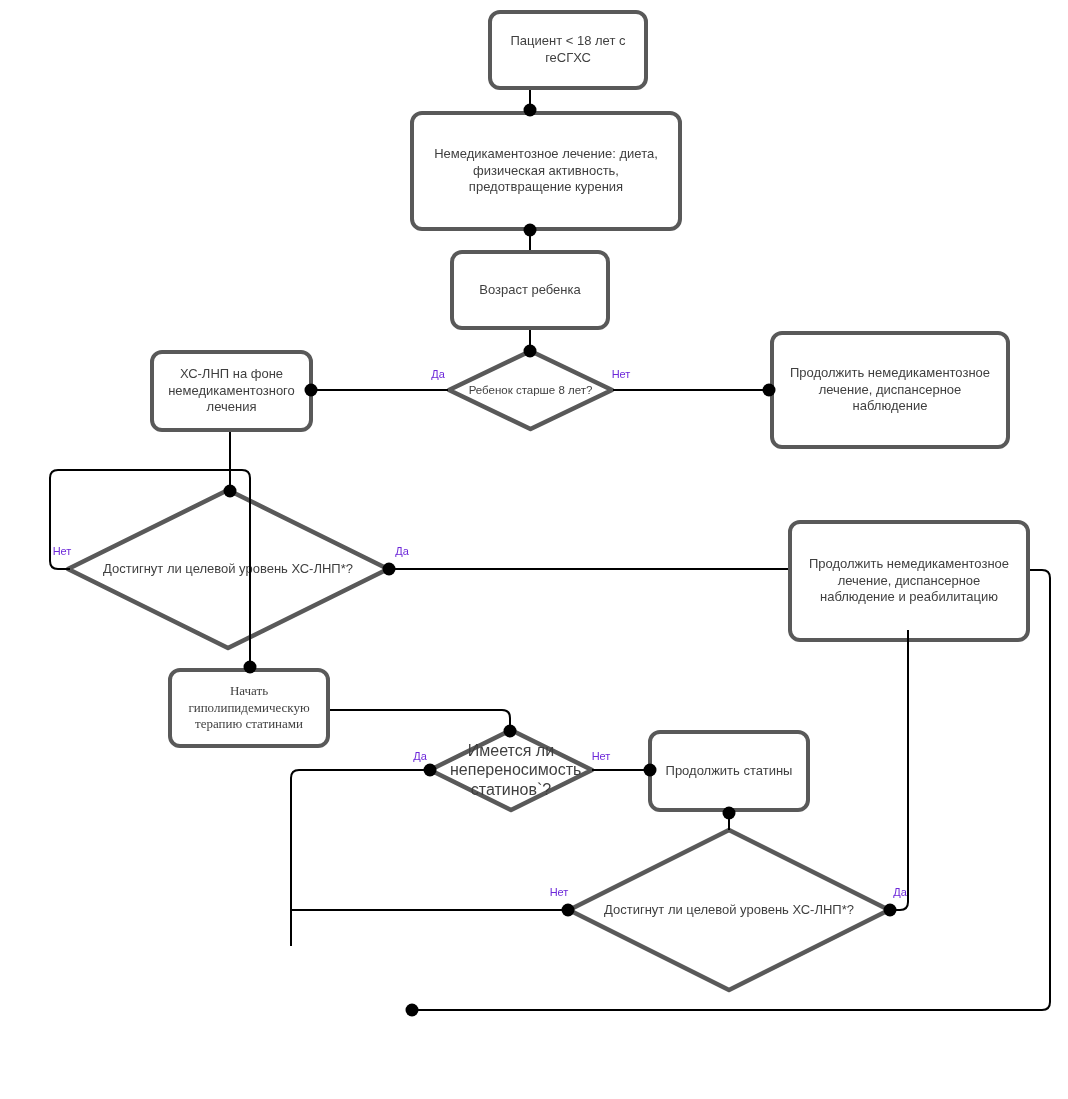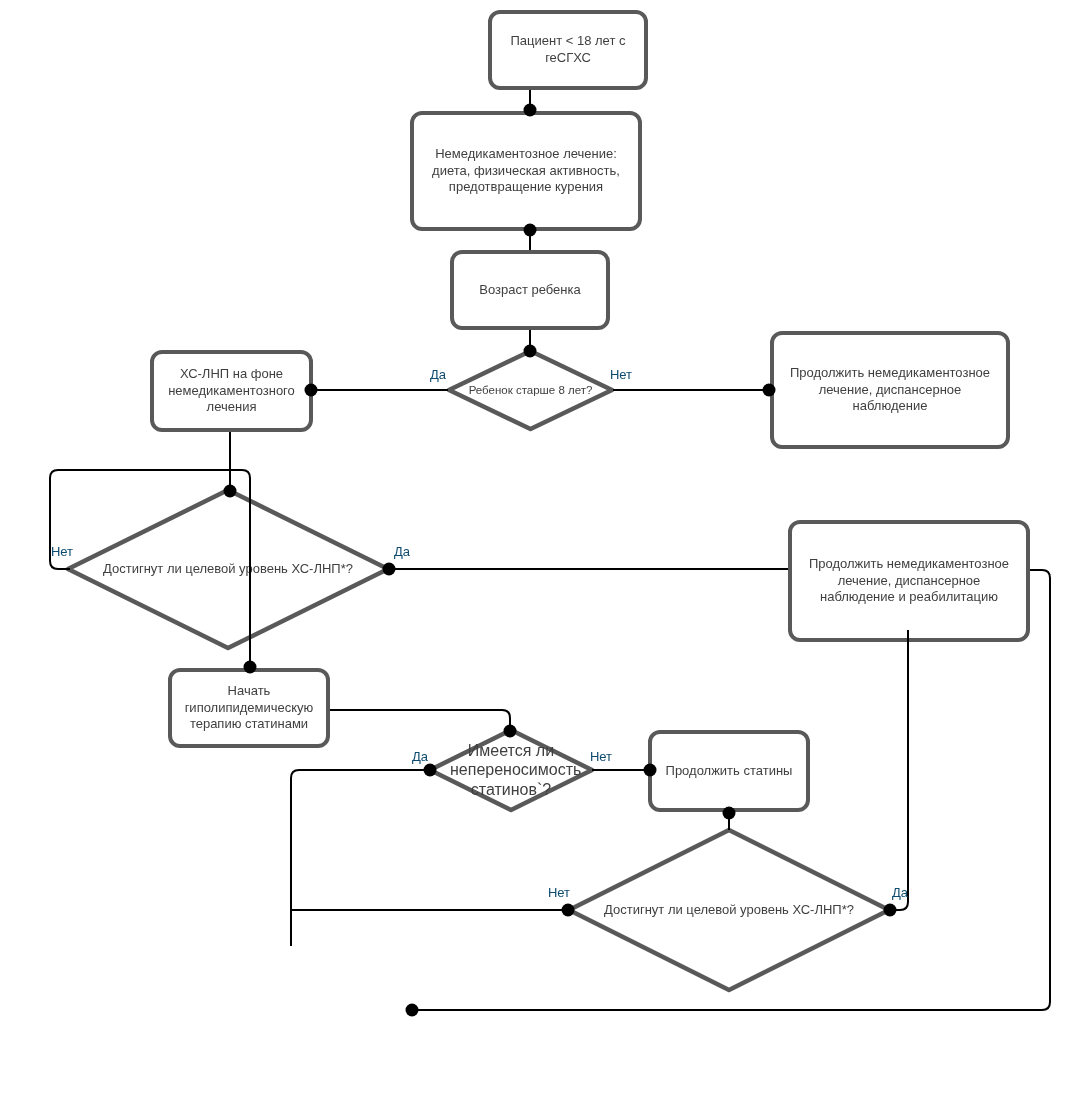--- a/index.html
+++ b/index.html
@@ -23,53 +23,53 @@
   .diamond-label{
     position:relative;z-index:1;color:#3f3f3f;font-size:13px;line-height:1.22;
   }
   .diamond-label.sm{font-size:11.5px;}
   .diamond-label.md{font-size:16px;max-width:122px;}
   .connectors{position:absolute;left:0;top:0;z-index:2;pointer-events:none;}
   .connectors path{fill:none;stroke:#000000;stroke-width:2;}
   .connectors circle{fill:#000000;stroke:none;}
   .edge-label{
     position:absolute;transform:translate(-50%,-50%);z-index:3;
-    color:#0c4a6e;font-size:13px;white-space:nowrap;
+    color:#6d28d9;font-size:11px;white-space:nowrap;
   }
 </style>
 </head>
 <body>
 
 <div class="stage">
 
   <div class="node-box" style="left:450px;top:10px;width:160px;height:80px;margin-left:38px;">
     <span>Пациент &lt; 18 лет с геСГХС</span>
   </div>
 
-  <div class="node-box" style="left:410px;top:111px;width:232px;height:120px;">
+  <div class="node-box" style="left:410px;top:111px;width:272px;height:120px;">
     <span>Немедикаментозное лечение: диета, физическая активность, предотвращение курения</span>
   </div>
 
   <div class="node-box" style="left:150px;top:350px;width:163px;height:82px;">
     <span>ХС-ЛНП на фоне немедикаментозного лечения</span>
   </div>
 
   <div class="node-box" style="left:450px;top:250px;width:160px;height:80px;">
     <span>Возраст ребенка</span>
   </div>
 
   <div class="node-box" style="left:770px;top:331px;width:240px;height:118px;">
     <span>Продолжить немедикаментозное лечение, диспансерное наблюдение</span>
   </div>
 
   <div class="node-box" style="left:788px;top:508px;width:242px;height:122px;margin-top:12px;">
     <span>Продолжить немедикаментозное лечение, диспансерное наблюдение и реабилитацию</span>
   </div>
 
-  <div class="node-box" style="left:168px;top:668px;width:162px;height:80px;">
+  <div class="node-box" style="left:168px;top:668px;width:162px;height:80px;font-family:Liberation Serif, serif;">
     <span>Начать гиполипидемическую терапию статинами</span>
   </div>
 
   <div class="node-box" style="left:648px;top:730px;width:162px;height:82px;">
     <span>Продолжить статины</span>
   </div>
 
 
   <div class="node-diamond" style="left:446px;top:348px;width:169px;height:84px;">
     <svg width="169" height="84">

